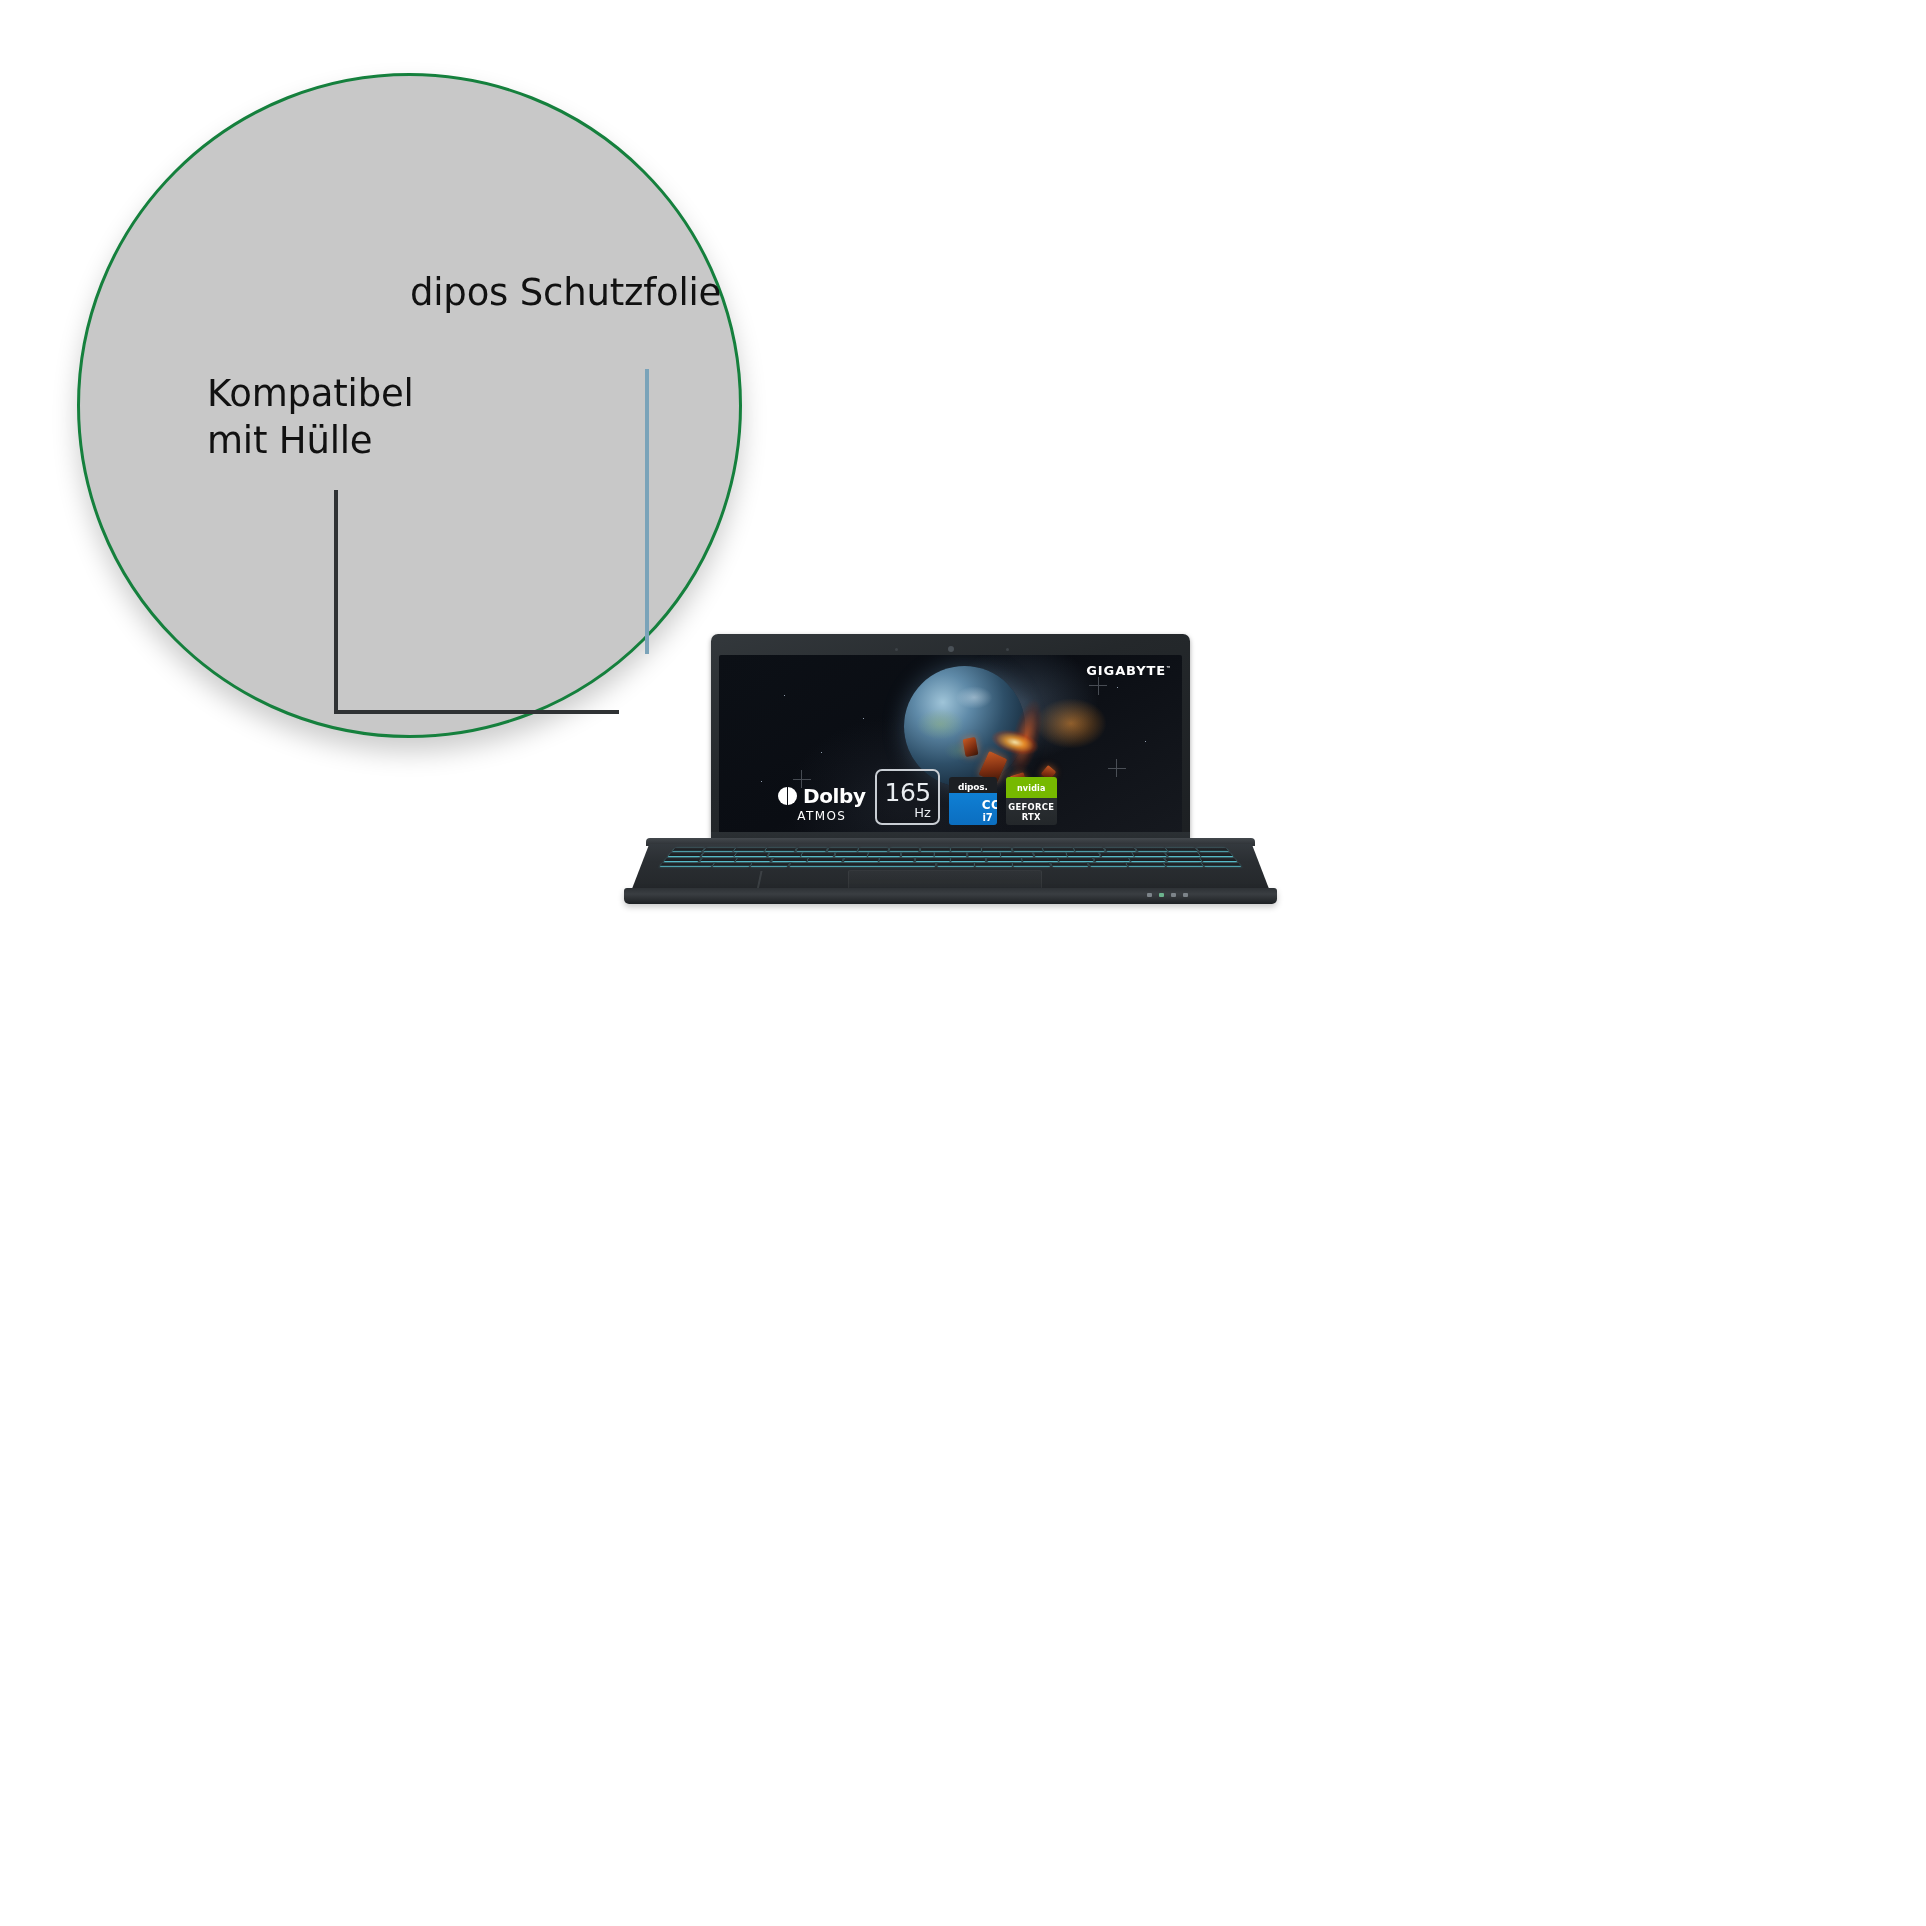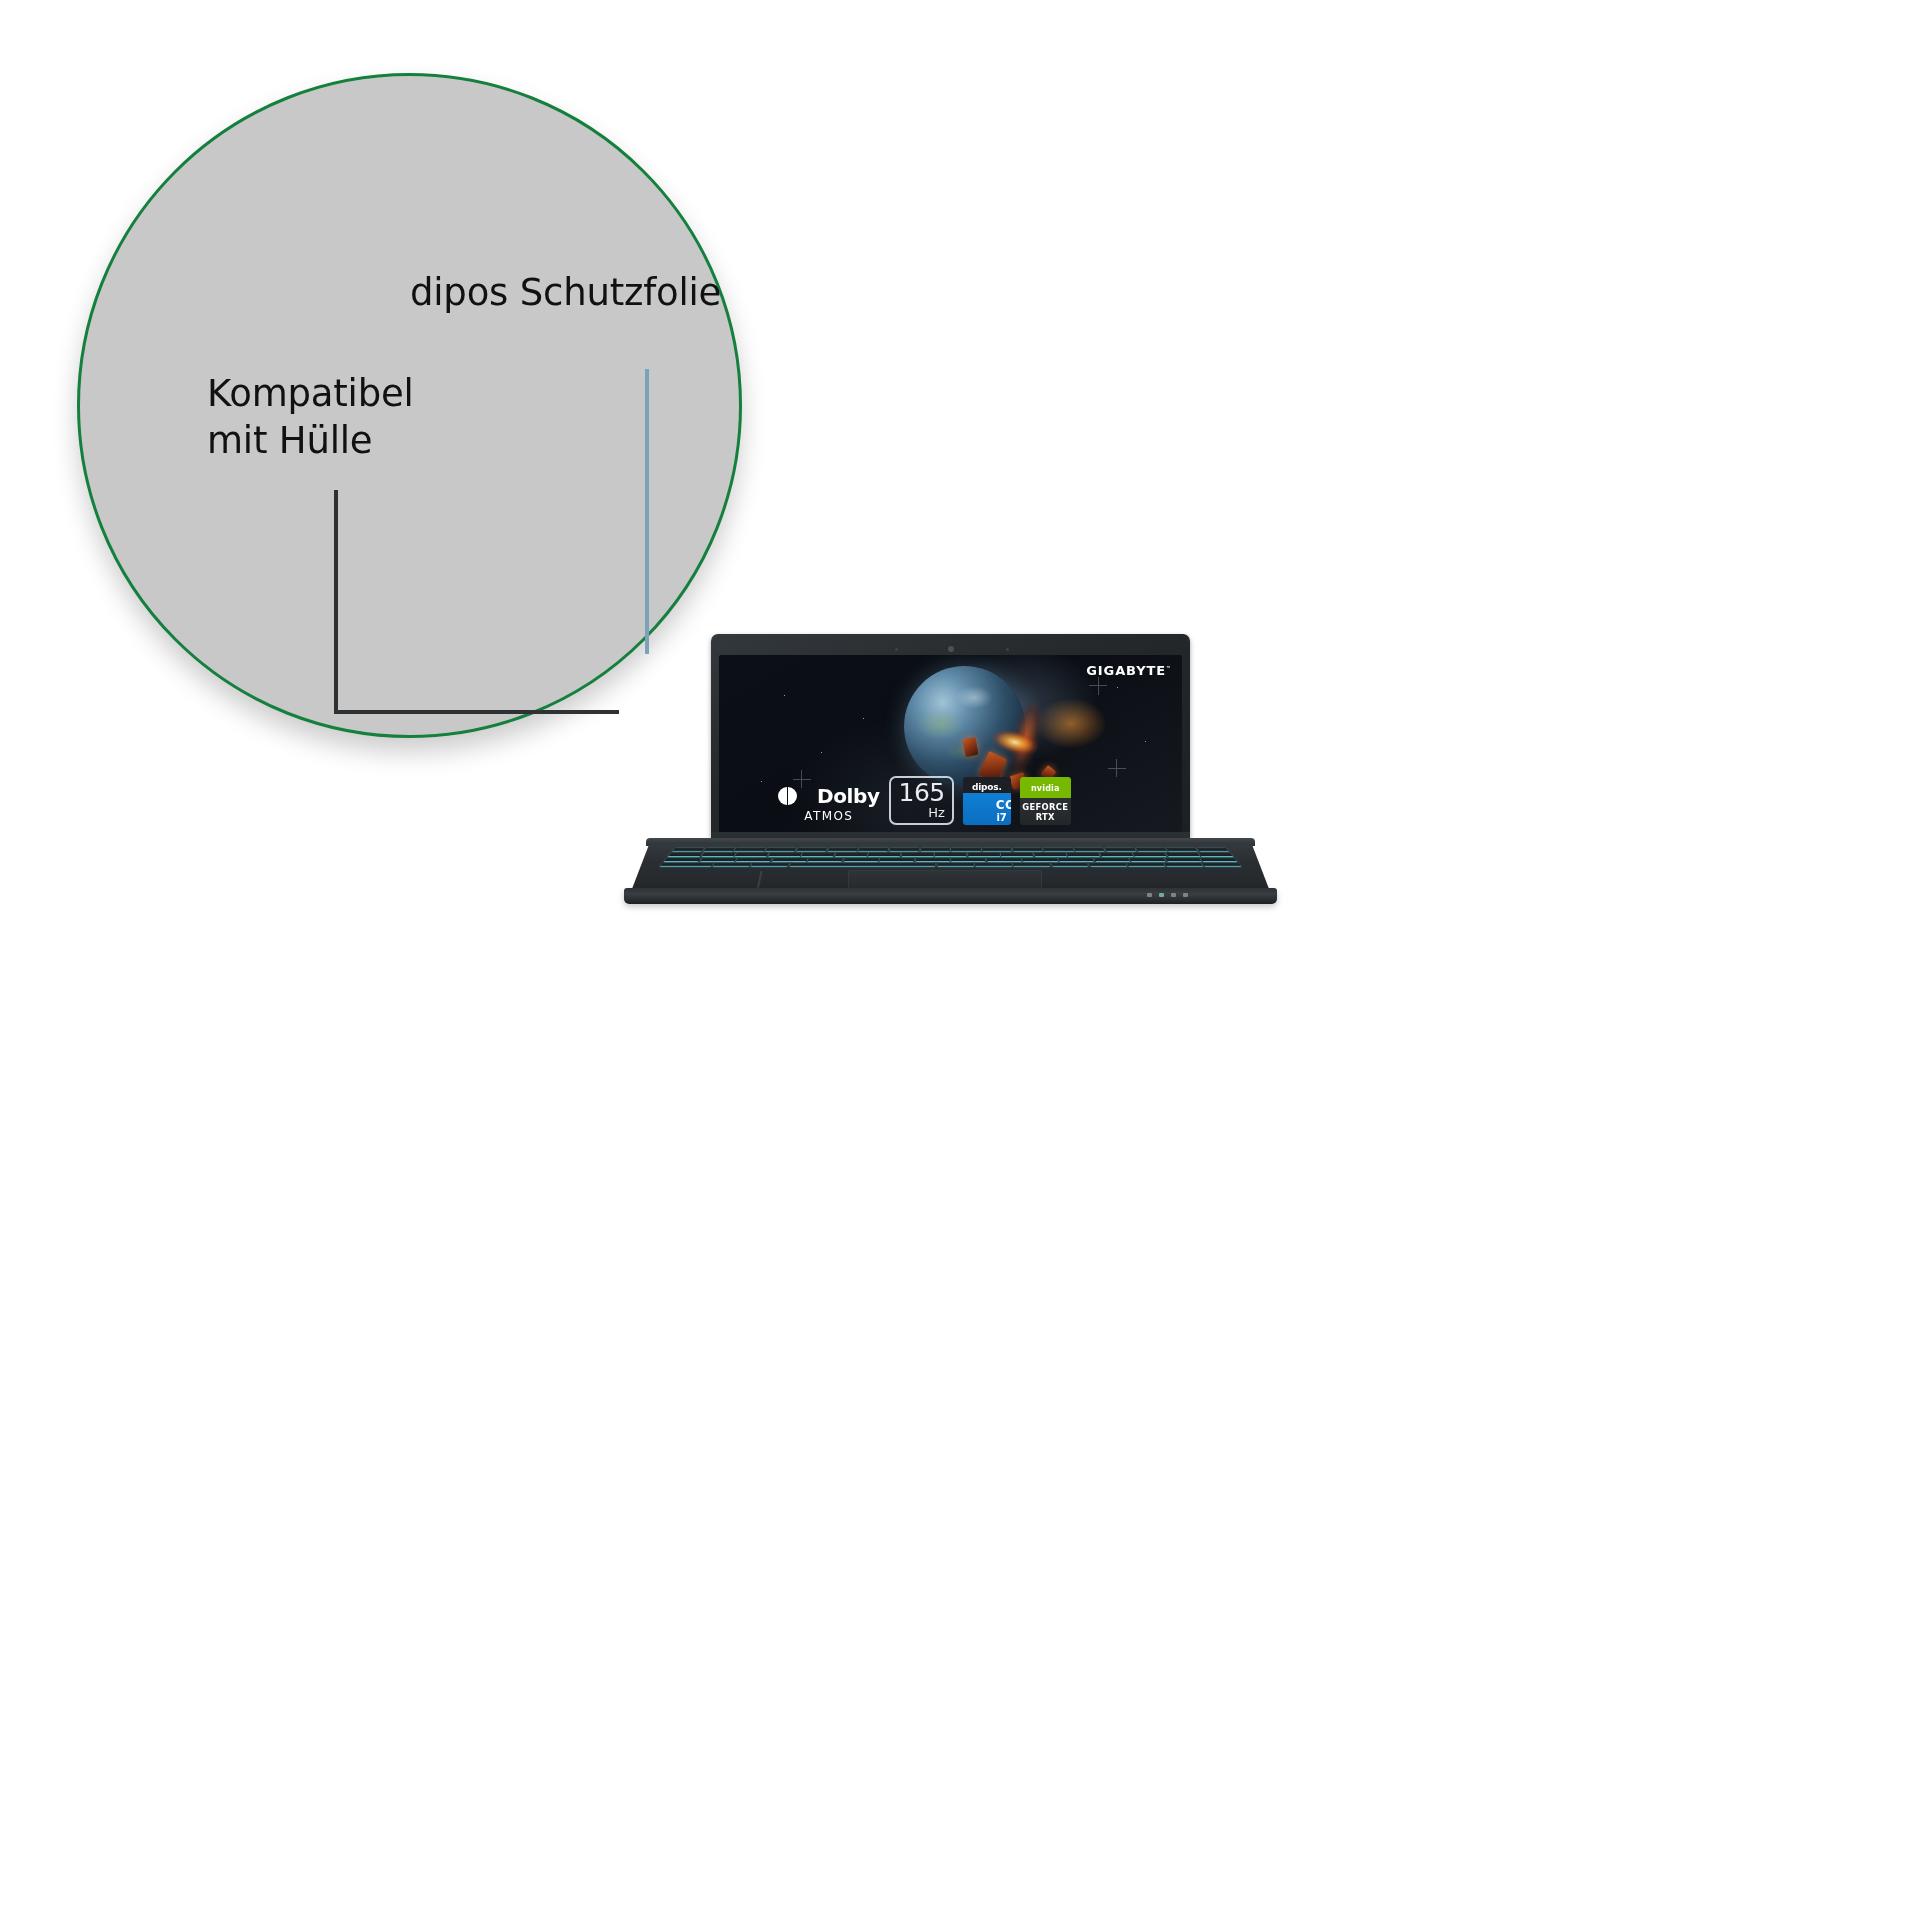--- a/index.html
+++ b/index.html
@@ -160,39 +160,39 @@
     align-items: flex-end;
     gap: 9px;
   }
   .dolby {
     display: flex;
     flex-direction: column;
     align-items: center;
     color: #fff;
     padding-bottom: 2px;
   }
-  .dolby-top { display: flex; align-items: center; gap: 20px; }
+  .dolby-top { display: flex; align-items: center; gap: 6px; }
   .dolby-mark {
     display: inline-flex;
     gap: 1px;
   }
   .dolby-mark i {
     display: block;
     width: 9px; height: 18px;
     background: #fff;
   }
   .dolby-mark i:first-child { border-radius: 9px 0 0 9px; }
   .dolby-mark i:last-child { border-radius: 0 9px 9px 0; }
   .dolby-word { font-size: 20px; font-weight: 600; letter-spacing: -0.4px; line-height: 1; }
   .dolby-sub { font-size: 12px; letter-spacing: 1.4px; margin-top: 3px; }
 
   .hz-badge {
     border: 2px solid #c9ced4;
     border-radius: 7px;
-    padding: 3px 7px 4px 8px;
+    padding: 10px 7px 4px 8px;
     color: #e9edf1;
     display: flex;
     flex-direction: column;
     align-items: flex-end;
     line-height: .95;
     background: rgba(10,12,16,.25);
   }
   .hz-num { font-size: 25px; font-weight: 500; letter-spacing: -0.5px; }
   .hz-unit { font-size: 13px; font-weight: 500; letter-spacing: 0; margin-top: 2px; }
 

